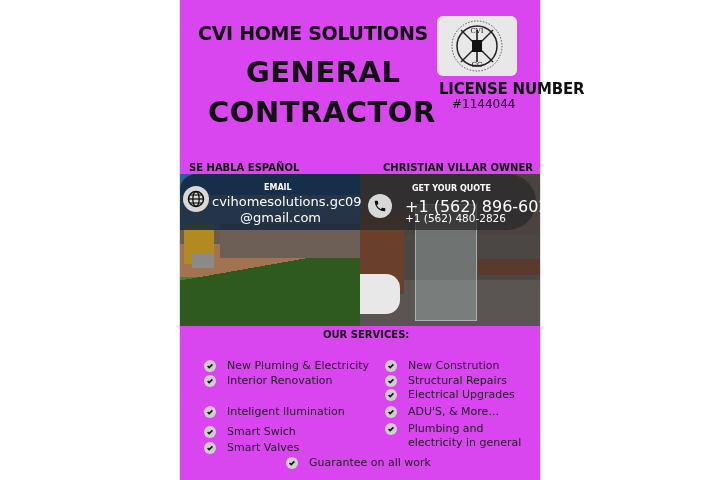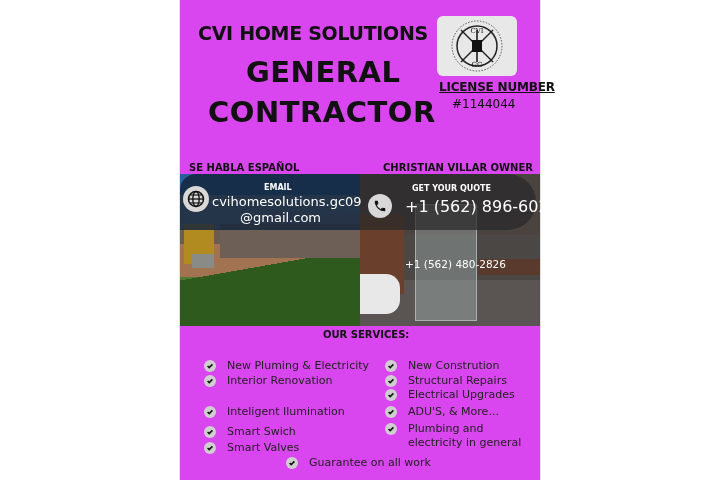--- a/index.html
+++ b/index.html
@@ -9,21 +9,21 @@
   }
   .flyer {
     position:absolute; left:180px; top:0; width:360px; height:480px;
     background:#d946ef; box-shadow: 0 0 0 1px #e2e2e2;
   }
   .abs { position:absolute; }
   .company { left:18px; top:22px; font-size:19px; font-weight:bold; letter-spacing:-0.3px; white-space:nowrap; }
   .gc1 { left:66px; top:55px; font-size:29px; font-weight:bold; letter-spacing:0.5px; }
   .gc2 { left:28px; top:95px; font-size:29px; font-weight:bold; letter-spacing:0.5px; }
   .logo-box { left:257px; top:16px; width:80px; height:60px; background:#e8e8e8; border-radius:6px; display:flex; align-items:center; justify-content:center; }
-  .lic-label { left:259px; top:80px; font-size:12px; font-weight:bold; letter-spacing:-0.2px; white-space:nowrap;text-decoration:underline; }
+  .lic-label { left:259px; top:80px; font-size:15px; font-weight:bold; letter-spacing:-0.2px; white-space:nowrap; }
   .lic-num { left:272px; top:97px; font-size:12px; white-space:nowrap; }
   .tag-left { left:9px; top:162px; font-size:10px; font-weight:bold; white-space:nowrap; }
   .tag-right { left:203px; top:162px; font-size:10px; font-weight:bold; white-space:nowrap; }
   .photo-left {
     left:0; top:174px; width:180px; height:152px; overflow:hidden;
     background:
       linear-gradient(170deg, transparent 0 58%, #2f5a1e 58% 100%),
       linear-gradient(180deg, #2d5f98 0 14%, #7d858c 14% 36%, #6c5c4e 36% 46%, #a27350 46% 68%, #4f7b2e 68% 100%);
   }
   .house { position:absolute; left:40px; top:50px; width:140px; height:34px; background:#6e5f56; }
@@ -45,21 +45,21 @@
   .overlay-right {
     left:180px; top:174px; width:176px; height:56px; background:rgba(40,40,40,0.72);
     border-radius:0 28px 28px 0;
   }
   .icon-circle { width:26px; height:26px; border-radius:50%; background:#d8d8d8; display:flex; align-items:center; justify-content:center; }
   .email-label { left:84px; top:183px; font-size:8px; font-weight:bold; color:#fff; }
   .email-text { left:32px; top:193px; font-size:13px; color:#fff; line-height:17px; white-space:nowrap; }
   .email-text2 { left:60px; top:210px; font-size:13px; color:#fff; white-space:nowrap; }
   .quote-label { left:232px; top:184px; font-size:8px; font-weight:bold; color:#fff; white-space:nowrap; }
   .phone1 { left:225px; top:197px; font-size:16px; color:#fff; white-space:nowrap; }
-  .phone2 { left:225px; top:212px; font-size:10.5px; color:#fff; white-space:nowrap;margin-top:46px; }
+  .phone2 { left:225px; top:212px; font-size:10.5px; color:#fff; white-space:nowrap; }
   .services-title { left:143px; top:329px; font-size:10px; font-weight:bold; white-space:nowrap; }
   .svc { display:flex; align-items:center; white-space:nowrap; font-size:11px; color:#222; }
   .check { width:12px; height:12px; border-radius:50%; background:#cfcfcf; display:inline-flex; align-items:center; justify-content:center; margin-right:11px; flex:none; }
   .svc-text { line-height:13px; }
 </style>
 </head>
 <body>
 
 <div class="flyer">
 

